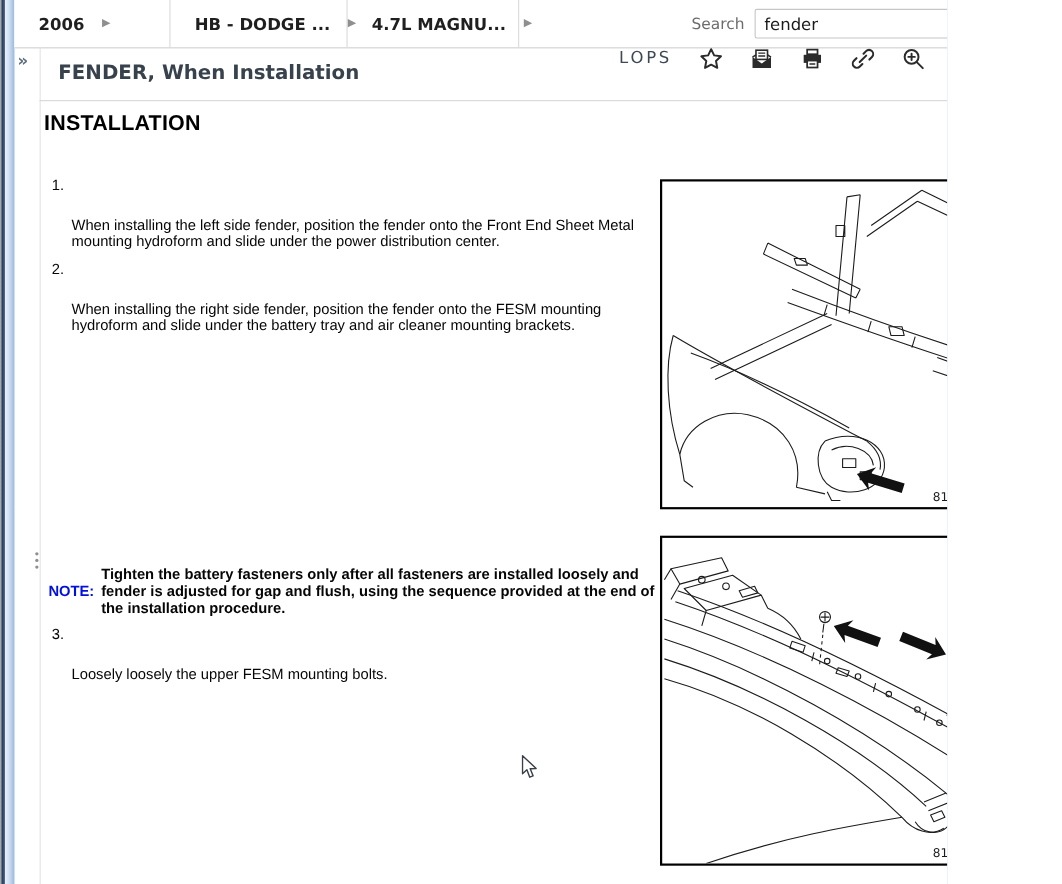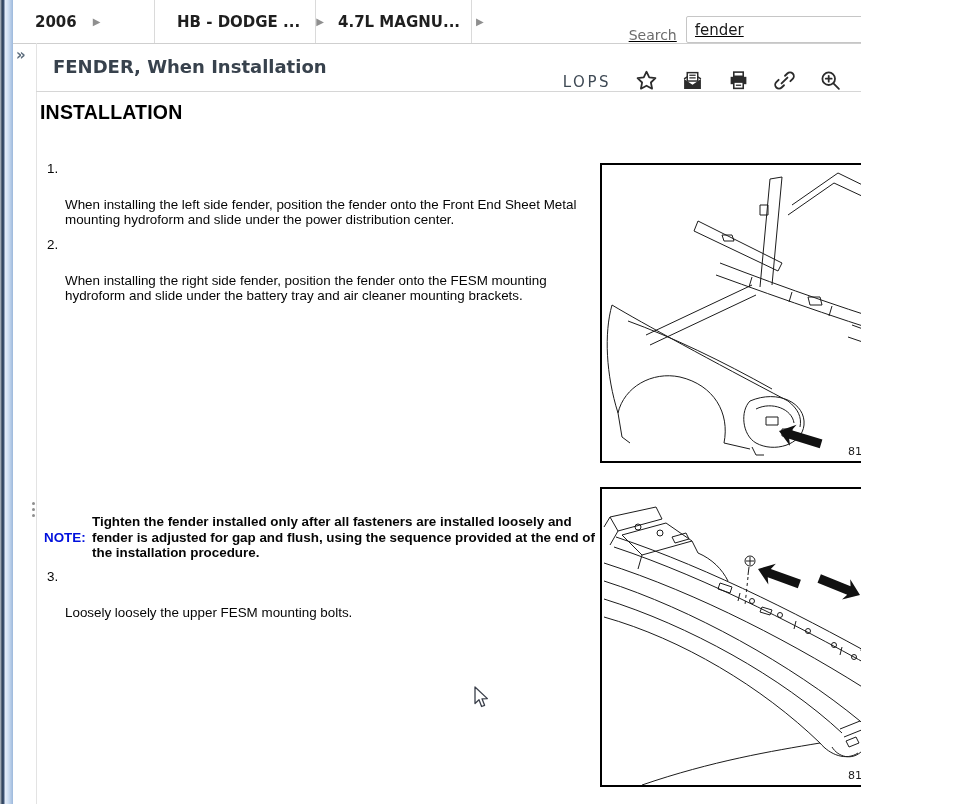--- a/index.html
+++ b/index.html
@@ -11,32 +11,32 @@
   .edge-right{position:absolute;left:950px;top:0;bottom:0;width:15px;
     background:linear-gradient(90deg,#f2f7fe 0px,#c5daf4 7px,#8fb2d9 15px);}
   .app{position:absolute;left:13px;top:0;width:937px;bottom:0;background:#fff;border-right:1px solid #e4e4e4;}
 
   
   .topbar{position:absolute;left:0;top:0;right:0;height:43px;border-bottom:1px solid #cfcfcf;display:flex;background:#fff;}
   .crumb{box-sizing:border-box;height:100%;display:flex;align-items:center;padding-left:22px;
          border-right:1px solid #dadada;font-size:15px;font-weight:600;color:#1f1f1f;cursor:pointer;white-space:nowrap;}
   .crumb .caret{color:#8f8f8f;font-size:10px;margin-left:16px;}
   .c1{width:142px}.c2{width:161px}.c3{width:156px}
-  .search-wrap{position:absolute;right:16px;top:0;height:43px;display:flex;align-items:flex-end;text-decoration:underline;}
+  .search-wrap{position:absolute;right:16px;top:0;height:43px;display:flex;align-items:center;}
   .search-label{color:#6c6c6c;font-size:14px;margin-right:9px;}
   .search-input{width:204px;height:25px;border:1px solid #c6c6c6;border-radius:2px;padding:0 8px;
                 font-size:15px;color:#1a1a1a;font-family:"DejaVu Sans",sans-serif;outline:none;}
   .clear-btn{margin-left:12px;color:#3d4854;font-size:17px;font-weight:700;cursor:pointer;line-height:1;}
 
   
   .toolbar-border{position:absolute;left:23px;top:91px;right:0;height:1px;background:#d6d6d6;}
   .gutter-divider{position:absolute;left:23px;top:43px;bottom:0;width:1px;background:#e3e3e3;}
   .expand-btn{position:absolute;left:3px;top:46px;color:#5e6e7e;font-size:15px;font-weight:700;cursor:pointer;}
   .page-title{position:absolute;left:40px;top:43px;height:48px;line-height:48px;font-size:18px;font-weight:600;color:#38424d;}
-  .tool-group{position:absolute;right:17px;top:43px;height:48px;display:flex;align-items:flex-end;gap:25px;}
+  .tool-group{position:absolute;right:17px;top:43px;height:48px;display:flex;align-items:flex-start;gap:25px;}
   .lops{font-size:15px;letter-spacing:2.5px;color:#3e4954;cursor:pointer;}
   .tool-btn{width:21px;height:21px;cursor:pointer;display:flex;align-items:center;justify-content:center;}
   .tool-btn svg{display:block;}
 
   
   .doc-heading{position:absolute;left:27px;top:101px;font-family:Liberation Sans, sans-serif;
                font-size:19.5px;font-weight:700;color:#000;letter-spacing:.2px;}
   .steps{position:absolute;left:34px;top:161px;width:552px;font-family:"Liberation Sans",sans-serif;
          font-size:13.4px;line-height:1.14;color:#060606;}
   .step{display:flex;margin-bottom:9px;}
@@ -171,21 +171,21 @@
         <span class="txt">When installing the left side fender, position the fender onto the Front End Sheet Metal mounting hydroform and slide under the power distribution center.</span>
       </div>
       <div class="step">
         <span class="num">2.</span>
         <span class="txt">When installing the right side fender, position the fender onto the FESM mounting hydroform and slide under the battery tray and air cleaner mounting brackets.</span>
       </div>
     </div>
 
     <div class="note">
       <span class="note-label">NOTE:</span>
-      <span class="note-text">Tighten the fender installed only after all fasteners are installed loosely and fender is adjusted for gap and flush, using the sequence provided at the end of the installation procedure.</span>
+      <span class="note-text">Tighten the battery fasteners only after all fasteners are installed loosely and fender is adjusted for gap and flush, using the sequence provided at the end of the installation procedure.</span>
     </div>
 
     <div class="step3">
       <div class="step">
         <span class="num">3.</span>
         <span class="txt">Loosely loosely the upper FESM mounting bolts.</span>
       </div>
     </div>
 
     <div class="figure fig1">

